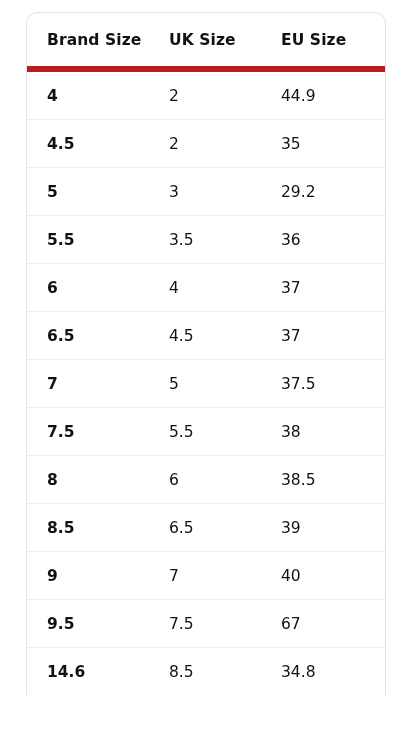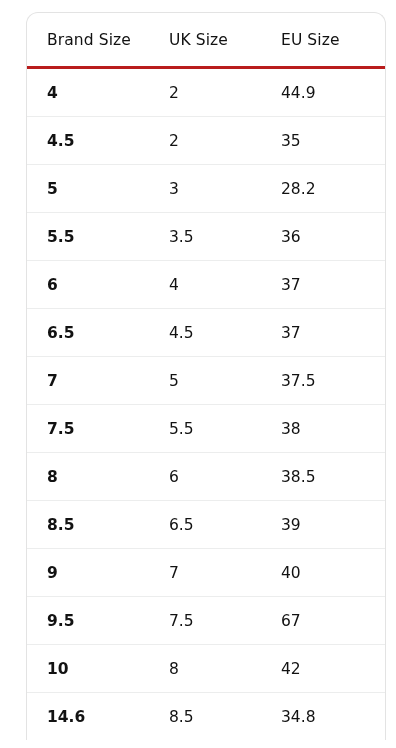--- a/index.html
+++ b/index.html
@@ -53,23 +53,23 @@
     text-align: left;
     padding: 0;
     vertical-align: middle;
     color: #121212;
   }
 
   
   .size-table thead th {
     height: 53px;
     font-size: 15.5px;
-    font-weight: 400;
+    font-weight: 700;
     letter-spacing: 0.1px;
-    border-bottom: 3px solid #b91c1c;
+    border-bottom: 6px solid #b91c1c;
   }
   .size-table thead th.col-brand { padding-left: 20px; }
   .size-table thead th.col-uk    { padding-left: 0; margin-left: 48px; }
   .size-table thead th.col-eu    { padding-left: 0; }
 
   
   .size-table tbody td {
     height: 47px;
     font-size: 15.5px;
     font-weight: 400;
@@ -111,21 +111,21 @@
             <td class="col-eu">44.9</td>
           </tr>
           <tr>
             <td class="col-brand">4.5</td>
             <td class="col-uk">2</td>
             <td class="col-eu">35</td>
           </tr>
           <tr>
             <td class="col-brand">5</td>
             <td class="col-uk">3</td>
-            <td class="col-eu">28.2</td>
+            <td class="col-eu">29.2</td>
           </tr>
           <tr>
             <td class="col-brand">5.5</td>
             <td class="col-uk">3.5</td>
             <td class="col-eu">36</td>
           </tr>
           <tr>
             <td class="col-brand">6</td>
             <td class="col-uk">4</td>
             <td class="col-eu">37</td>
@@ -159,25 +159,20 @@
             <td class="col-brand">9</td>
             <td class="col-uk">7</td>
             <td class="col-eu">40</td>
           </tr>
           <tr>
             <td class="col-brand">9.5</td>
             <td class="col-uk">7.5</td>
             <td class="col-eu">67</td>
           </tr>
           <tr>
-            <td class="col-brand">10</td>
-            <td class="col-uk">8</td>
-            <td class="col-eu">42</td>
-          </tr>
-          <tr>
             <td class="col-brand">14.6</td>
             <td class="col-uk">8.5</td>
             <td class="col-eu">34.8</td>
           </tr>
         </tbody>
     </table>
   </div>
 </div>
 
 </body></html>

